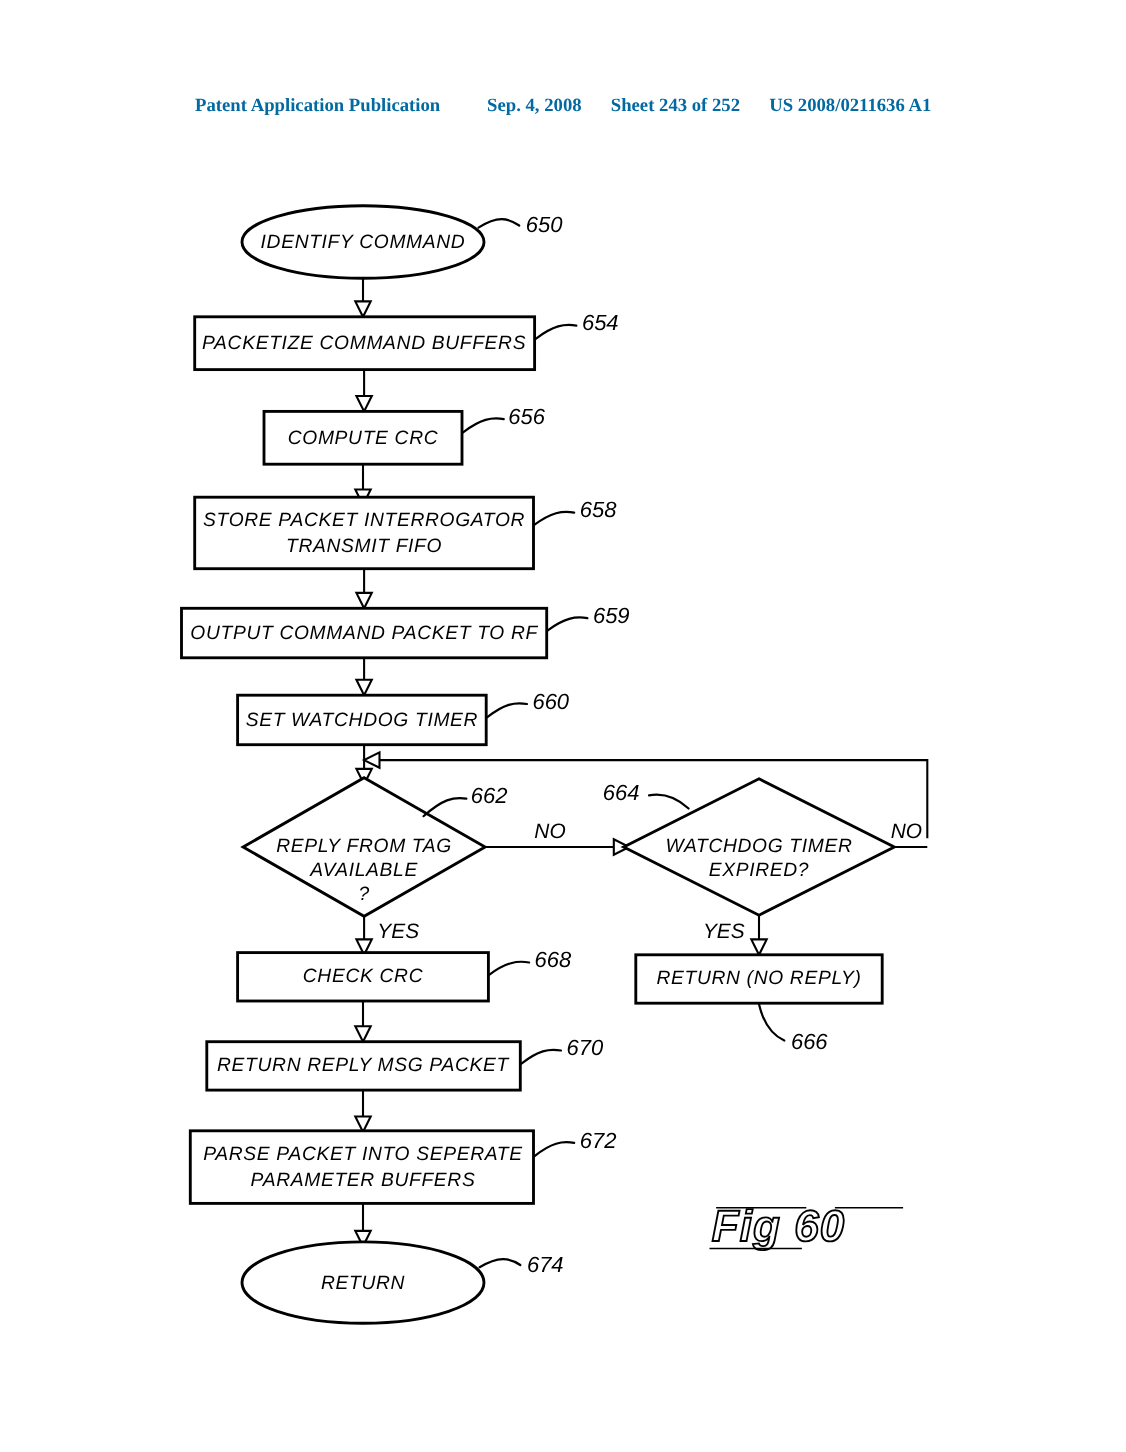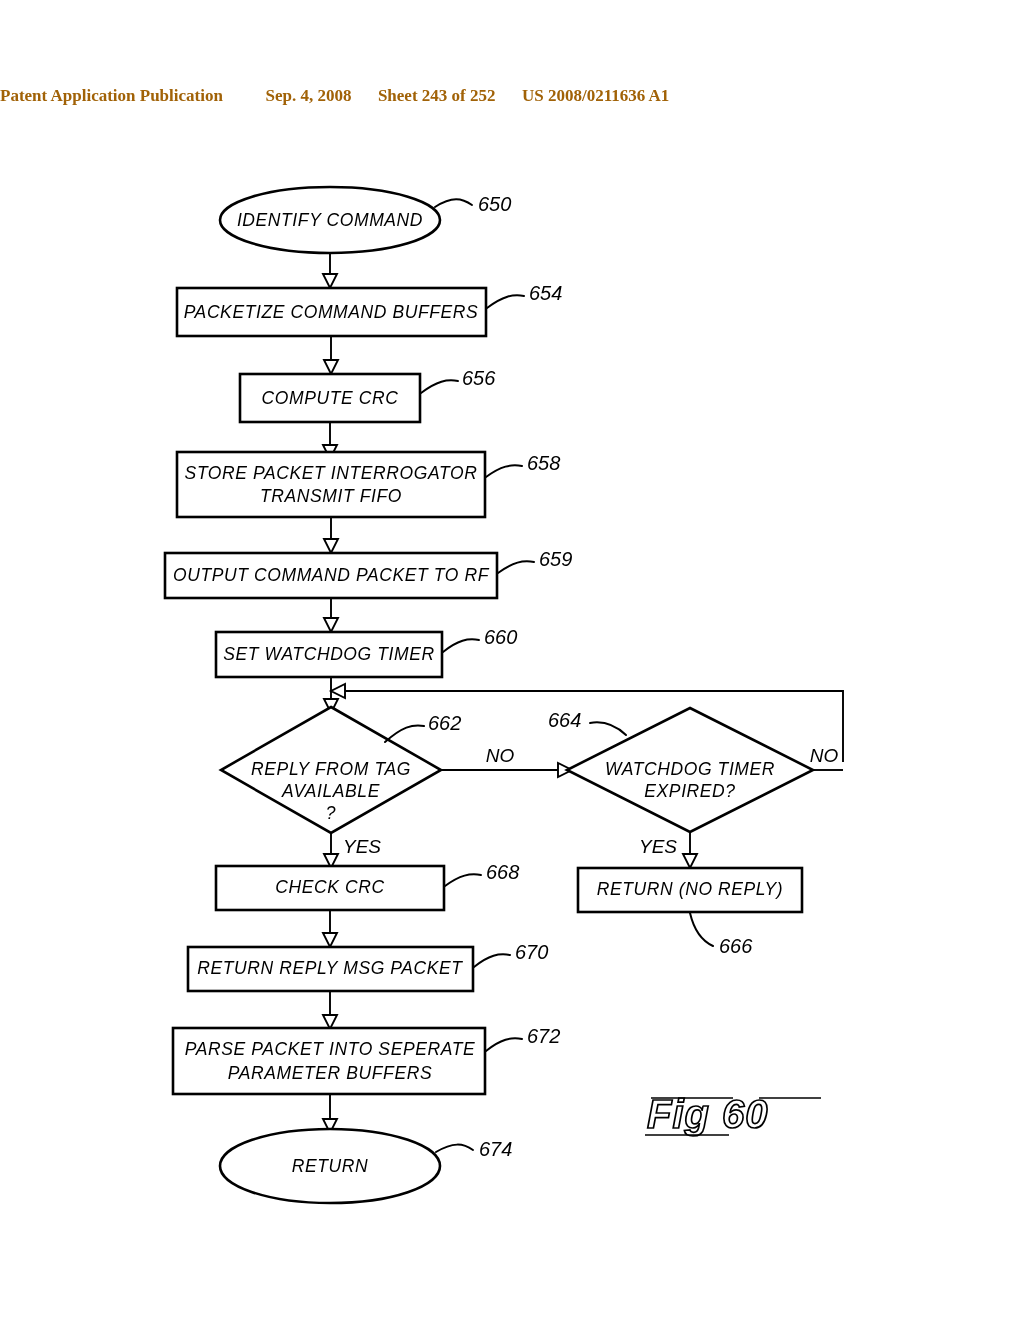--- a/index.html
+++ b/index.html
@@ -15,25 +15,25 @@
     font-family: "Liberation Sans", sans-serif;
     overflow: hidden;
   }
 
   
   #page-header {
     position: absolute;
     top: 86px;
     left: 0;
     width: 1024px;
-    text-align: left;
+    text-align: center;
     font-family: "Liberation Serif", serif;
     font-weight: bold;
     font-size: 17px;
-    color: #a16207;
+    color: #0369a1;
     white-space: nowrap;
     letter-spacing: 0px;
   }
   #page-header .hdr-seg { display: inline-block; vertical-align: baseline; }
   #page-header .gap-lg { display: inline-block; width: 34px; }
   #page-header .gap-md { display: inline-block; width: 18px; }
 
   
   #diagram {
     position: absolute;

